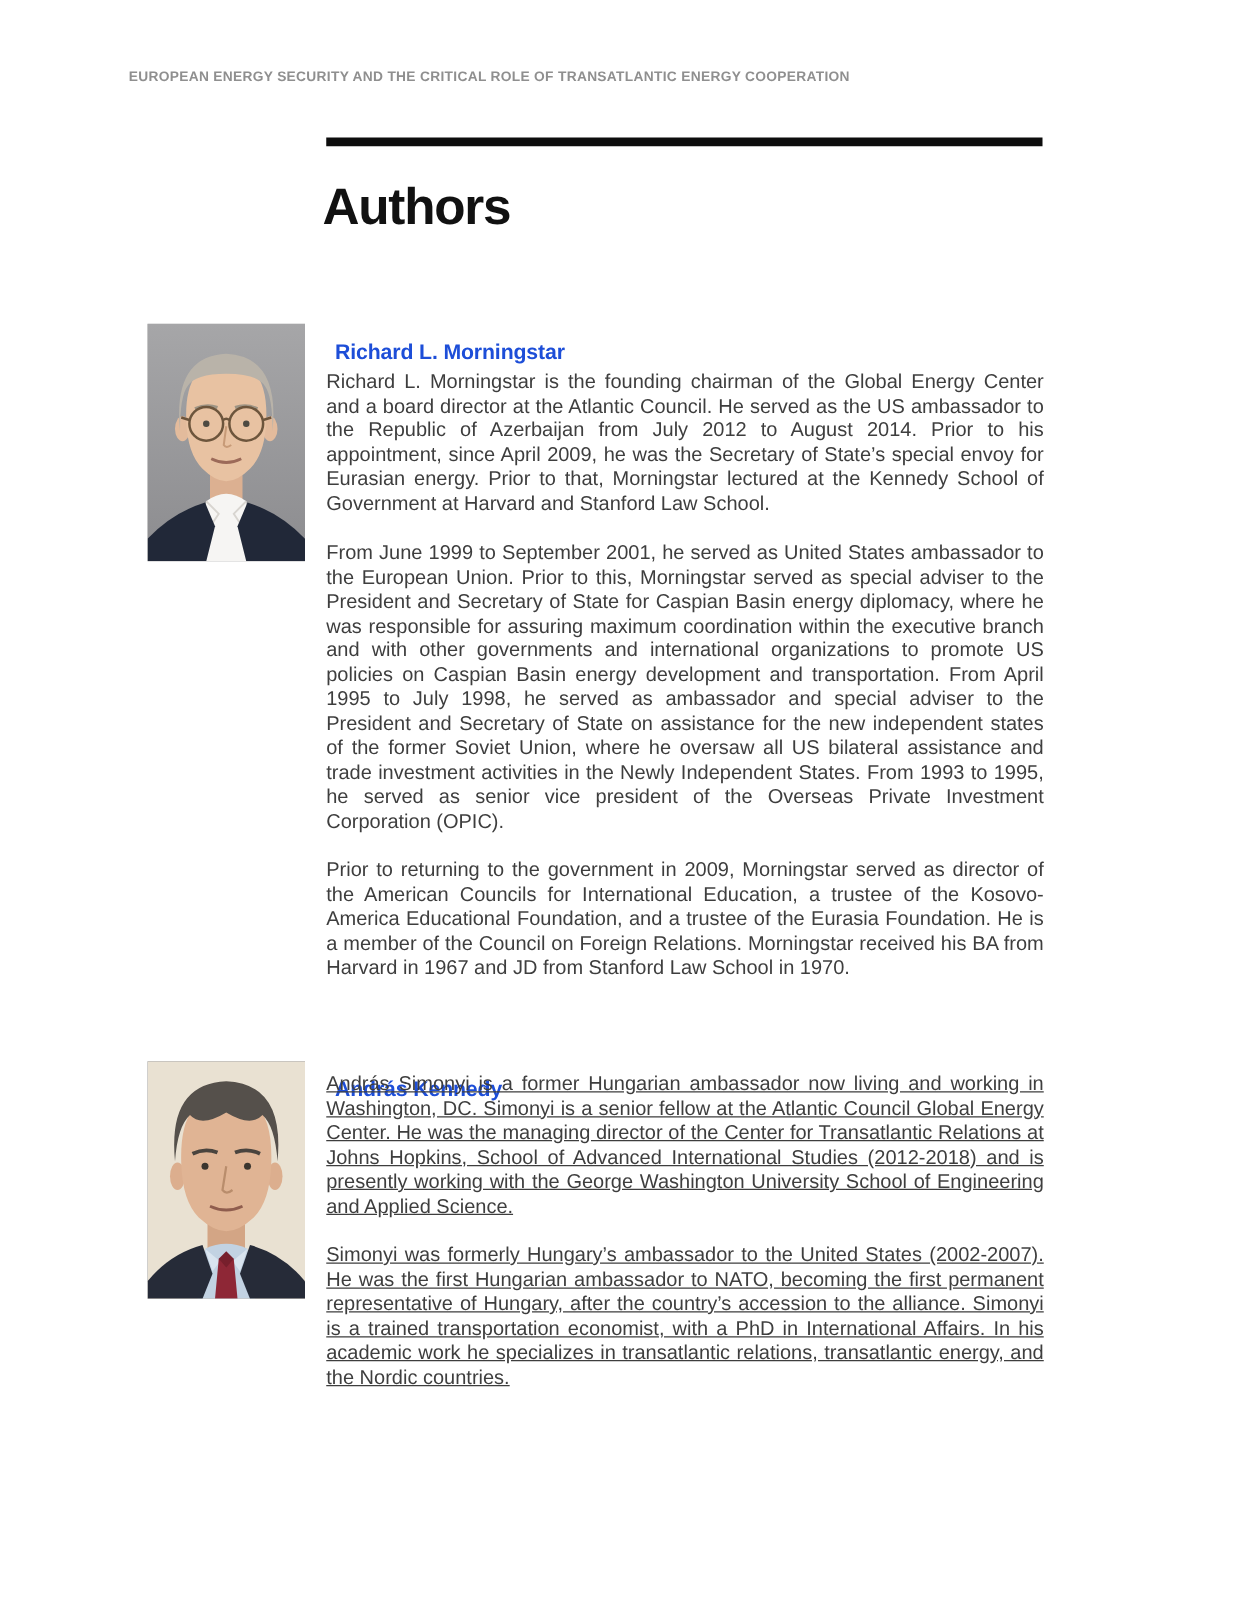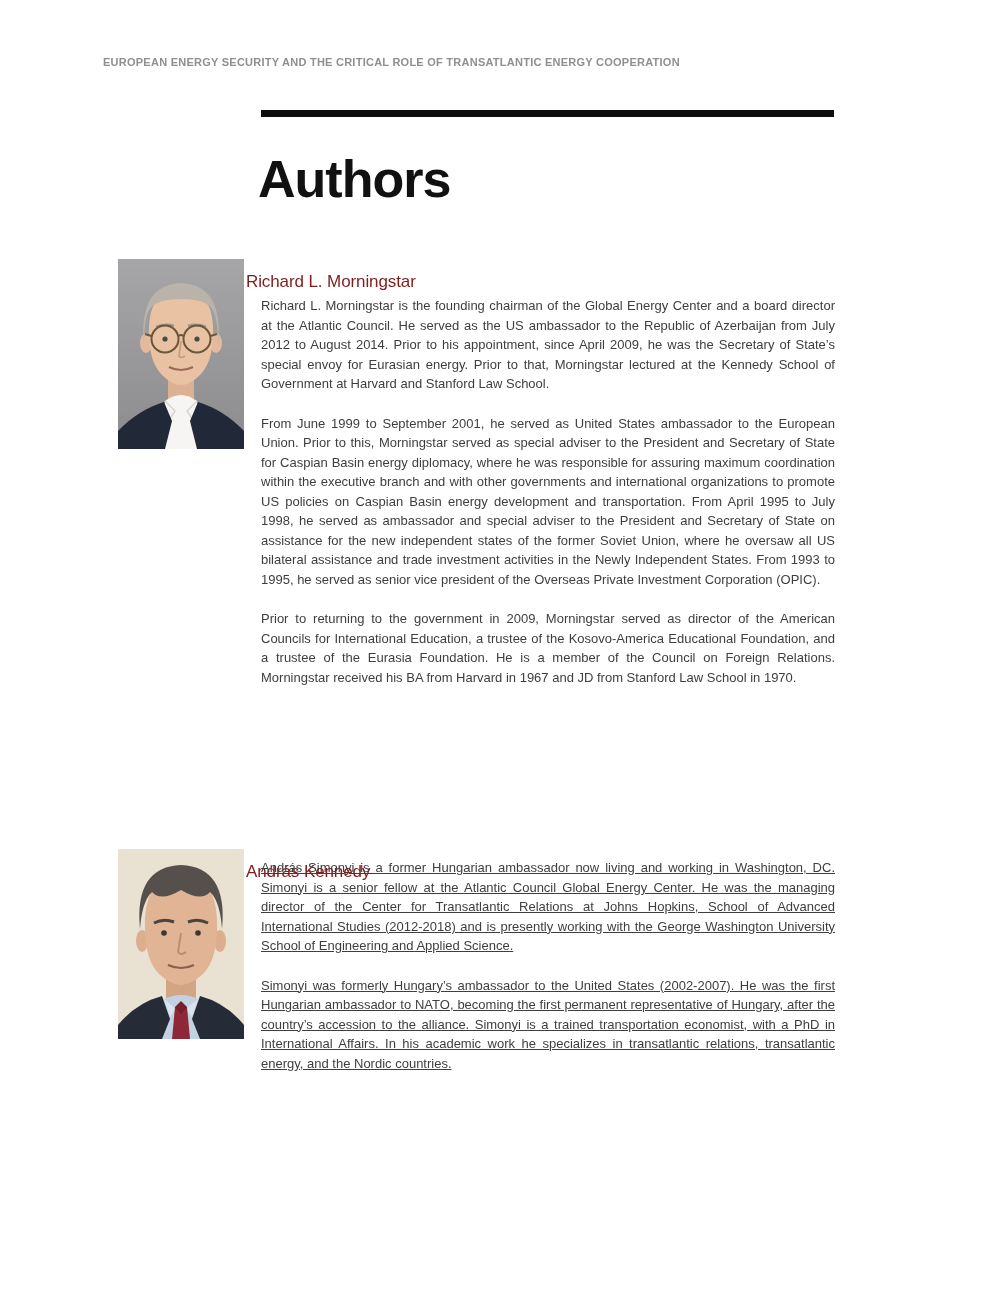--- a/index.html
+++ b/index.html
@@ -27,52 +27,52 @@
   }
   .title-rule {
     position: absolute;
     left: 261px; top: 110px;
     width: 573px; height: 7px;
     background: #0d0d0d;
   }
   .page-title {
     position: absolute;
     left: 258px; top: 116px;
-    font-size: 52px;
+    font-size: 41px;
     font-weight: 900;
     letter-spacing: -1px;
     color: #111111;
     line-height: 1.1;
   }
   .author-photo {
     position: absolute;
     left: 118px;
     width: 126px; height: 190px;
     overflow: hidden;
     background: #999;
   }
   .author-photo svg { display: block; width: 126px; height: 190px; }
   .photo-1 { top: 259px; }
   .photo-2 { top: 849px; }
   .author-name {
     position: absolute;
-    left: 246px;
+    left: 268px;
     font-size: 17px;
-    font-weight: 400;
+    font-weight: 700;
     letter-spacing: -0.1px;
-    color: #7f1d1d;
+    color: #1d4ed8;
     line-height: 20px;
   }
   .name-1 { top: 258px; }
   .name-2 { top: 848px; }
   .bio {
     position: absolute;
     left: 261px;
     width: 574px;
-    font-size: 13px;
+    font-size: 16px;
     line-height: 19.5px;
     color: #3e3e3e;
     text-align: justify;
   }
   .bio-1 { top: 296px; }
   .bio-2 { top: 858px; text-decoration: underline; }
   .bio p { margin: 0 0 20px 0; }
   .footer-rule {
     position: absolute;
     left: 103px; top: 1215px;

